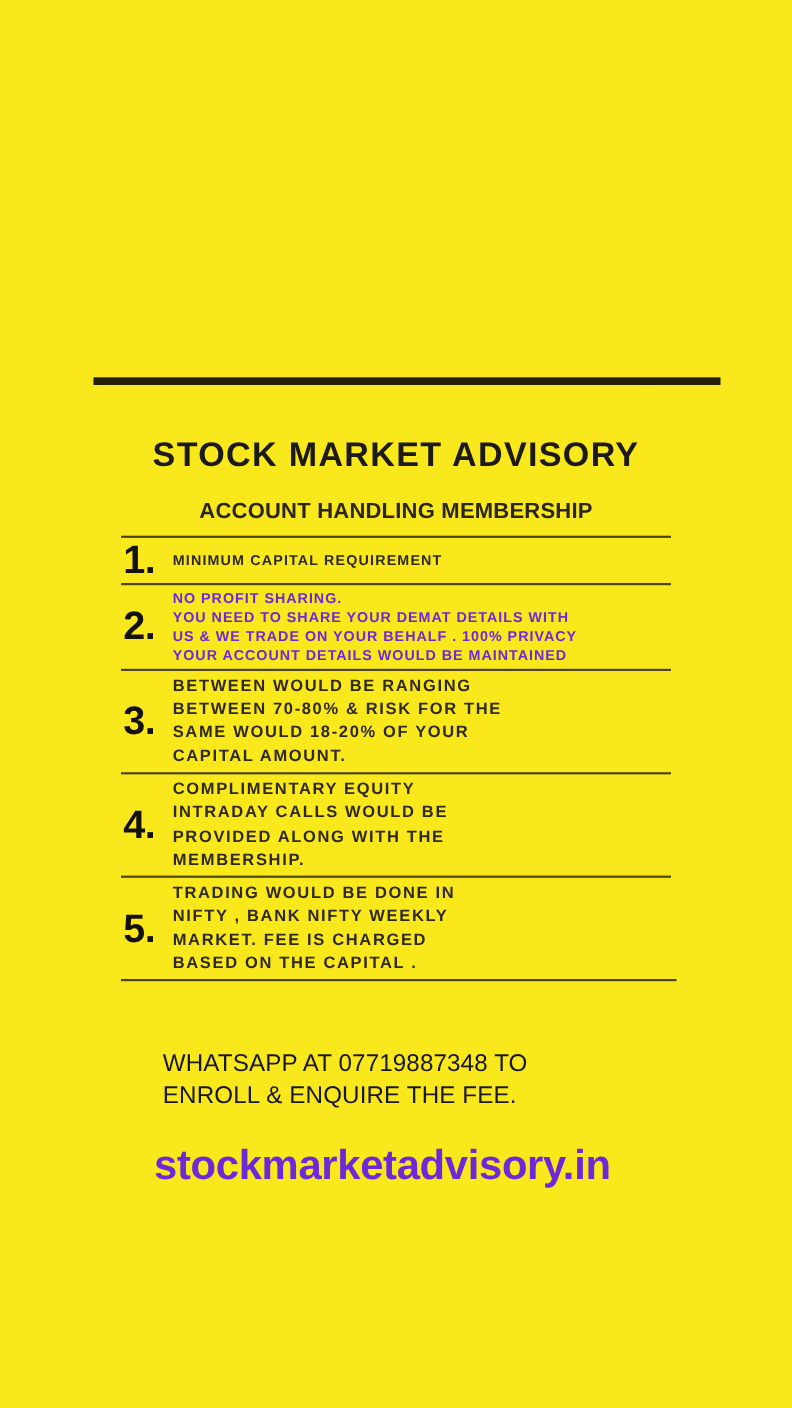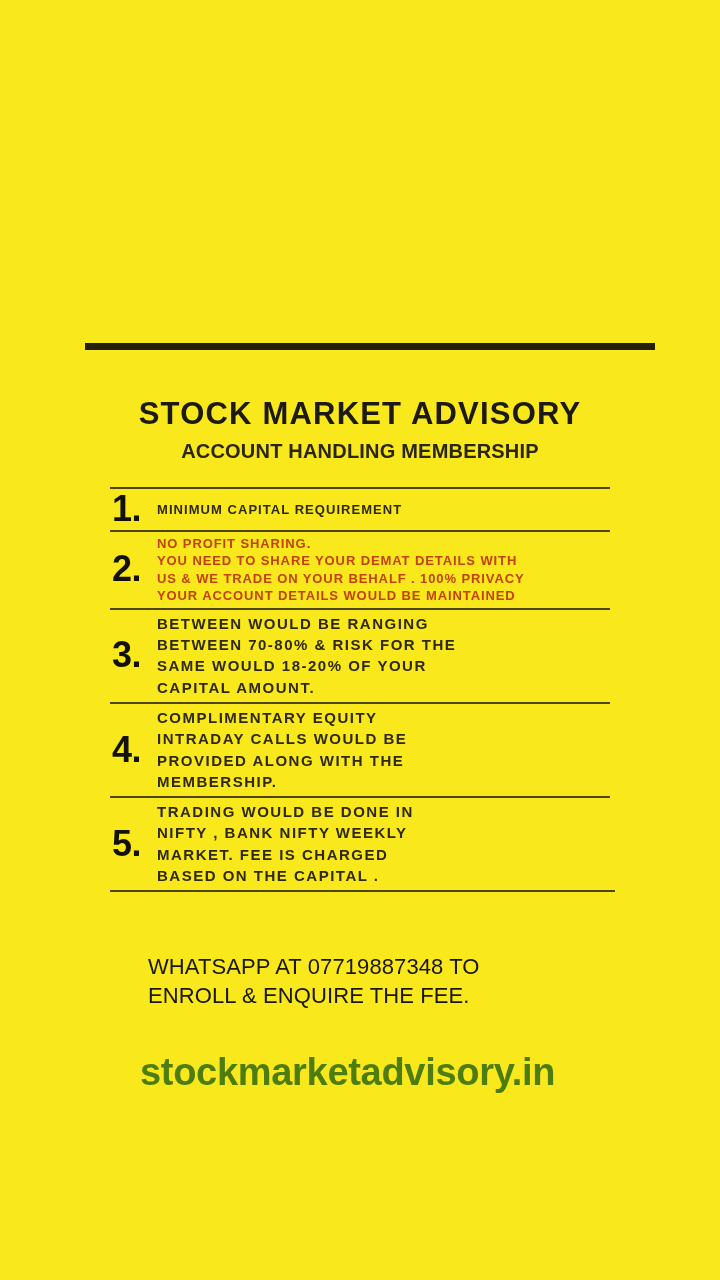--- a/index.html
+++ b/index.html
@@ -45,21 +45,21 @@
   }
   .main-title {
     font-size: 31px;
     font-weight: 700;
     letter-spacing: 1.2px;
     color: #1c1a12;
     line-height: 1.05;
     white-space: nowrap;
   }
   .sub-title {
-    margin-top: 10px;
+    margin-top: 24px;
     font-size: 20px;
     font-weight: 700;
     letter-spacing: 0.2px;
     color: #2a2612;
     line-height: 1.05;
     white-space: nowrap;
   }
 
   
   .conditions {
@@ -107,21 +107,21 @@
   .body {
     flex: 1 1 auto;
     min-width: 0;
     gap: 28px;
   }
 
   .t-small {
     font-size: 13px;
     font-weight: 700;
     letter-spacing: 0.9px;
-    color: #c2410c;
+    color: #6d28d9;
     line-height: 1.32;
   }
   .t-spaced {
     font-size: 15px;
     font-weight: 700;
     letter-spacing: 1.5px;
     color: #2e2910;
     line-height: 1.42;
   }
 
@@ -156,25 +156,25 @@
     width: 520px;
   }
   .cta {
     font-size: 22px;
     font-weight: 400;
     color: #1a1710;
     line-height: 1.30;
     letter-spacing: 0.1px;
   }
   .site {
-    margin-top: 42px;
+    margin-top: 30px;
     margin-left: -8px;
     font-size: 38px;
     font-weight: 700;
-    color: #4d7c0f;
+    color: #6d28d9;
     letter-spacing: -0.3px;
     line-height: 1.1;
     white-space: nowrap;
   }
 </style>
 </head>
 <body>
 
 <div class="poster">
 

